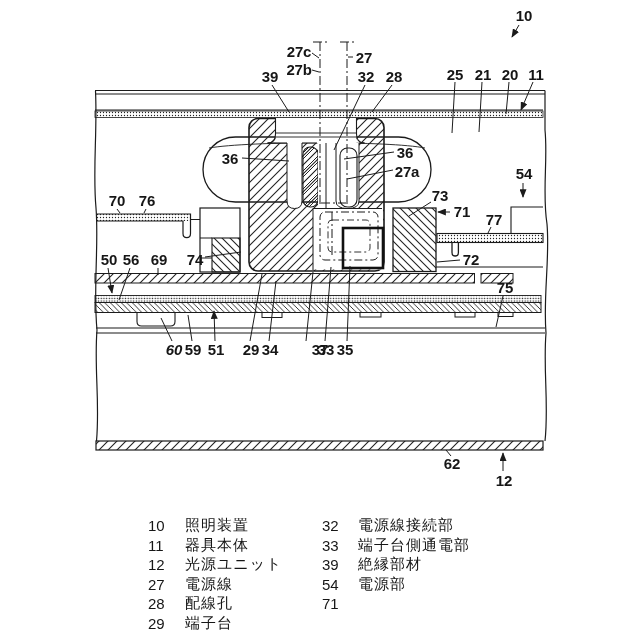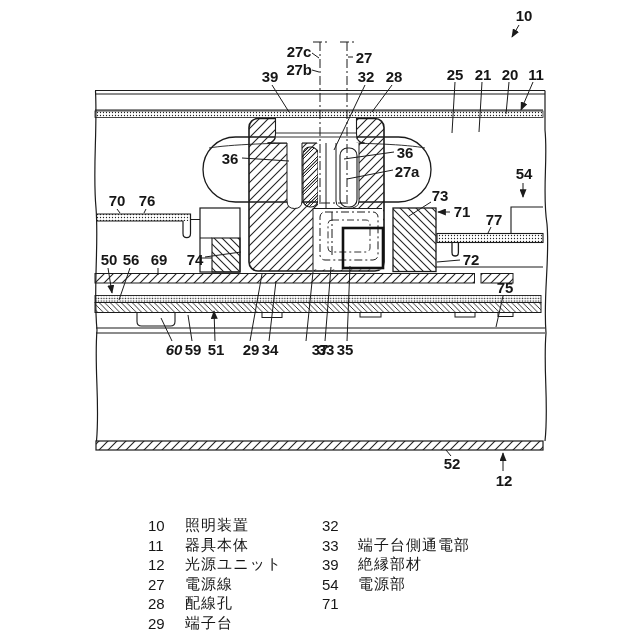--- a/index.html
+++ b/index.html
@@ -214,37 +214,38 @@
       <span class="ref" style="left: 159px; top: 259px;">69</span>
       <span class="ref" style="left: 195px; top: 259px;">74</span>
       <span class="ref" style="left: 174px; top: 349px; font-style: italic;">60</span>
       <span class="ref" style="left: 193px; top: 349px;">59</span>
       <span class="ref" style="left: 216px; top: 349px;">51</span>
       <span class="ref" style="left: 251px; top: 349px;">29</span>
       <span class="ref" style="left: 270px; top: 349px;">34</span>
       <span class="ref" style="left: 308px; top: 349px; margin-left: 12px;">37</span>
       <span class="ref" style="left: 326px; top: 349px;">33</span>
       <span class="ref" style="left: 345px; top: 349px;">35</span>
-      <span class="ref" style="left: 452px; top: 463px;">52</span>
+      <span class="ref" style="left: 452px; top: 463px;">62</span>
       <span class="ref" style="left: 504px; top: 480px;">12</span>
     </div>
   <div id="legend-layer">
       <span class="lg-num" style="left: 148px; top: 525px;">10</span>
       <span class="lg-name" style="left: 185px; top: 525px;">照明装置</span>
       <span class="lg-num" style="left: 148px; top: 544.5px;">11</span>
       <span class="lg-name" style="left: 185px; top: 544.5px;">器具本体</span>
       <span class="lg-num" style="left: 148px; top: 564px;">12</span>
       <span class="lg-name" style="left: 185px; top: 564px;">光源ユニット</span>
       <span class="lg-num" style="left: 148px; top: 583.5px;">27</span>
       <span class="lg-name" style="left: 185px; top: 583.5px;">電源線</span>
       <span class="lg-num" style="left: 148px; top: 603px;">28</span>
       <span class="lg-name" style="left: 185px; top: 603px;">配線孔</span>
       <span class="lg-num" style="left: 148px; top: 622.5px;">29</span>
       <span class="lg-name" style="left: 185px; top: 622.5px;">端子台</span>
       <span class="lg-num" style="left: 322px; top: 525px;">32</span>
+      <span class="lg-name" style="left: 358px; top: 525px;">電源線接続部</span>
       <span class="lg-num" style="left: 322px; top: 544.5px;">33</span>
       <span class="lg-name" style="left: 358px; top: 544.5px;">端子台側通電部</span>
       <span class="lg-num" style="left: 322px; top: 564px;">39</span>
       <span class="lg-name" style="left: 358px; top: 564px;">絶縁部材</span>
       <span class="lg-num" style="left: 322px; top: 583.5px;">54</span>
       <span class="lg-name" style="left: 358px; top: 583.5px;">電源部</span>
       <span class="lg-num" style="left: 322px; top: 603px;">71</span>
     </div>
 </div>
 

